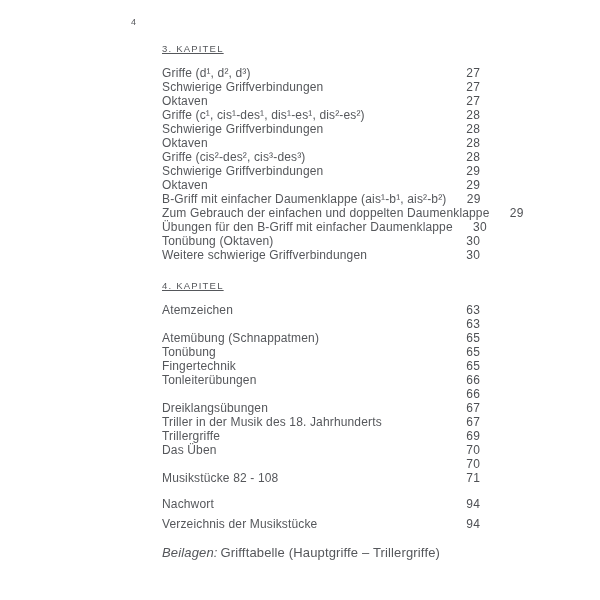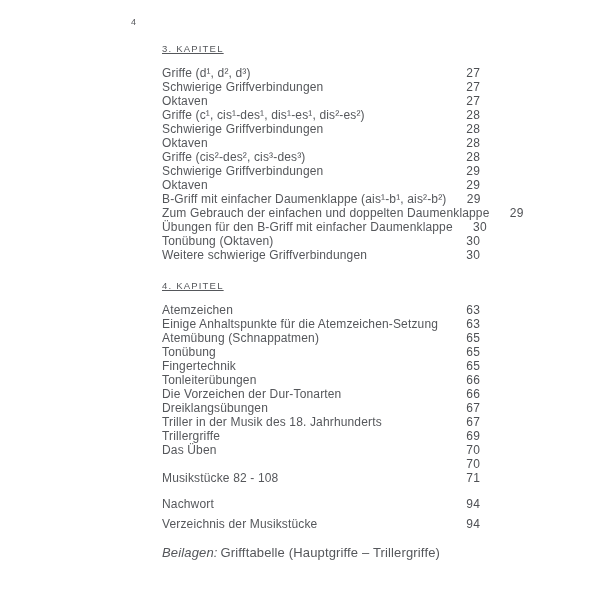--- a/index.html
+++ b/index.html
@@ -153,21 +153,20 @@
       <h2 class="section-title">4. KAPITEL</h2>
       <div class="entries">
 
           <div class="row">
             <span class="label">Atemzeichen</span>
             <span class="dots"></span>
             <span class="pg">63</span>
           </div>
 
           <div class="row">
-            <span class="label">Einige Anhaltspunkte für die Atemzeichen-Setzung</span>
             <span class="dots"></span>
             <span class="pg">63</span>
           </div>
 
           <div class="row">
             <span class="label">Atemübung (Schnappatmen)</span>
             <span class="dots"></span>
             <span class="pg">65</span>
           </div>
 
@@ -183,21 +182,20 @@
             <span class="pg">65</span>
           </div>
 
           <div class="row">
             <span class="label">Tonleiterübungen</span>
             <span class="dots"></span>
             <span class="pg">66</span>
           </div>
 
           <div class="row">
-            <span class="label">Die Vorzeichen der Dur-Tonarten</span>
             <span class="dots"></span>
             <span class="pg">66</span>
           </div>
 
           <div class="row">
             <span class="label">Dreiklangsübungen</span>
             <span class="dots"></span>
             <span class="pg">67</span>
           </div>
 

